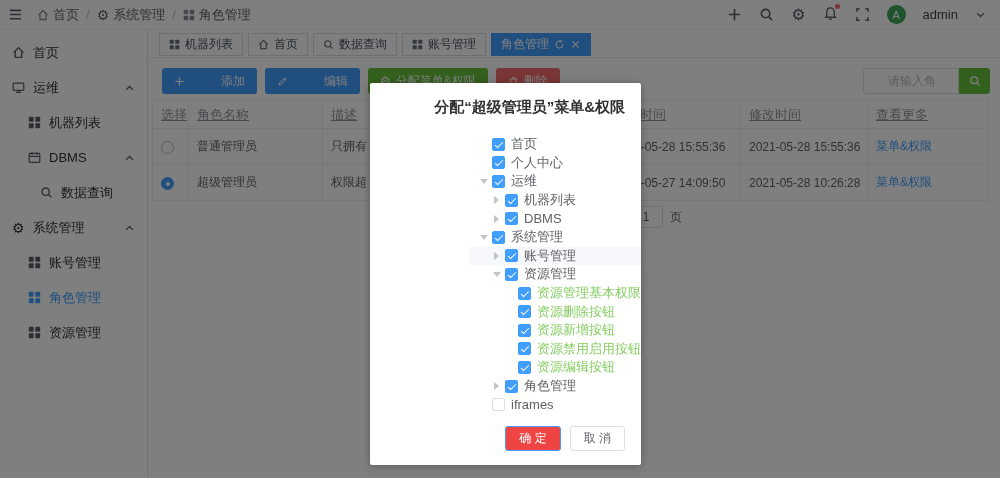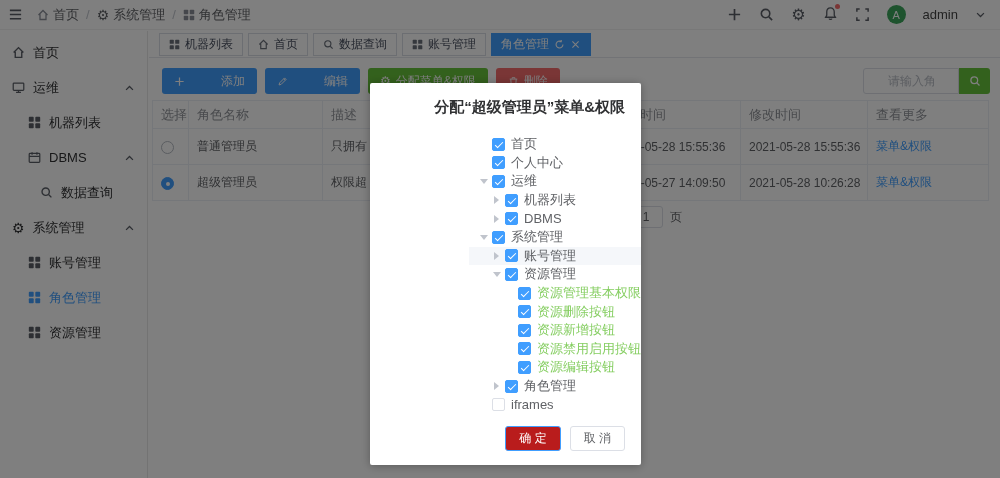--- a/index.html
+++ b/index.html
@@ -61,21 +61,21 @@
   .search-input { width:96px; height:26px; border:1px solid #dcdfe6; border-radius:3px 0 0 3px;
     padding:0 24px; font-size:12px; color:#606266; outline:none;
     font-family:"Liberation Sans","DejaVu Sans",sans-serif;text-align:right; }
   .search-input::placeholder { color:#b8bcc4; }
   .search-btn { width:31px; height:26px; background:#67c23a; border:none; border-radius:0 3px 3px 0;
     color:#fff; display:flex; align-items:center; justify-content:center; cursor:pointer; }
   .search-btn .ic { width:12px; height:12px; }
   
   #roletable { margin:6px 0 0 3px; width:836px; border-collapse:collapse; font-size:12px; table-layout:fixed; }
   #roletable th, #roletable td { border:1px solid #ebeef5; text-align:left; padding:0 8px; overflow:hidden; white-space:nowrap; }
-  #roletable th { height:28px; color:#909399; font-weight:normal; font-size:13px; }
+  #roletable th { height:28px; color:#909399; font-weight:normal; font-size:13px;text-decoration:underline; }
   #roletable td { height:36px; color:#606266; }
   .radio { width:13px; height:13px; border-radius:50%; border:1px solid #b5bac2; display:inline-block; vertical-align:middle; }
   .radio.sel { background:#409eff; border-color:#409eff; position:relative; }
   .radio.sel::after { content:""; position:absolute; left:4px; top:4px; width:4px; height:4px; border-radius:50%; background:#fff; }
   .link-more { color:#409eff; cursor:pointer; }
   
   #pager { display:flex; align-items:center; gap:7px; margin:5px 0 0 480px; font-size:12px; color:#606266; }
   .page-input { width:34px; height:22px; border:1px solid #dcdfe6; border-radius:3px; text-align:center;
     font-size:12px; color:#606266; outline:none; font-family:"Liberation Sans","DejaVu Sans",sans-serif; }
   
@@ -95,21 +95,21 @@
   .cb { width:13px; height:13px; border-radius:2px; margin:0 6px 0 2px; flex:0 0 13px; position:relative;
     background:#409eff; border:1px solid #409eff; }
   .cb::after { content:""; position:absolute; left:3.5px; top:1px; width:3px; height:7px;
     border-right:1.6px solid #fff; border-bottom:1.6px solid #fff; transform:rotate(45deg); }
   .cb.un { background:#fff; border:1px solid #dcdfe6; }
   .cb.un::after { display:none; }
   .tree-label.green { color:#85ce61; }
   .modal-footer { padding:10px 16px 14px 16px; display:flex; justify-content:flex-end; gap:9px; }
   .mbtn { height:25px; padding:0 13px; font-size:12px; border-radius:3px; cursor:pointer;
     font-family:"Liberation Sans","DejaVu Sans",sans-serif; }
-  .mbtn-confirm { background:#b91c1c; border:1px solid #409eff; color:#fff; }
+  .mbtn-confirm { background:#ef4444; border:1px solid #409eff; color:#fff; }
   .mbtn-cancel { background:#fff; border:1px solid #dcdfe6; color:#606266; }
 </style>
 </head>
 <body>
 
 <svg width="0" height="0" style="position:absolute">
   <defs>
     <symbol id="i-grid" viewBox="0 0 16 16">
         <g fill="currentColor">
           <rect x="1" y="1" width="6" height="6" rx="1"></rect>

